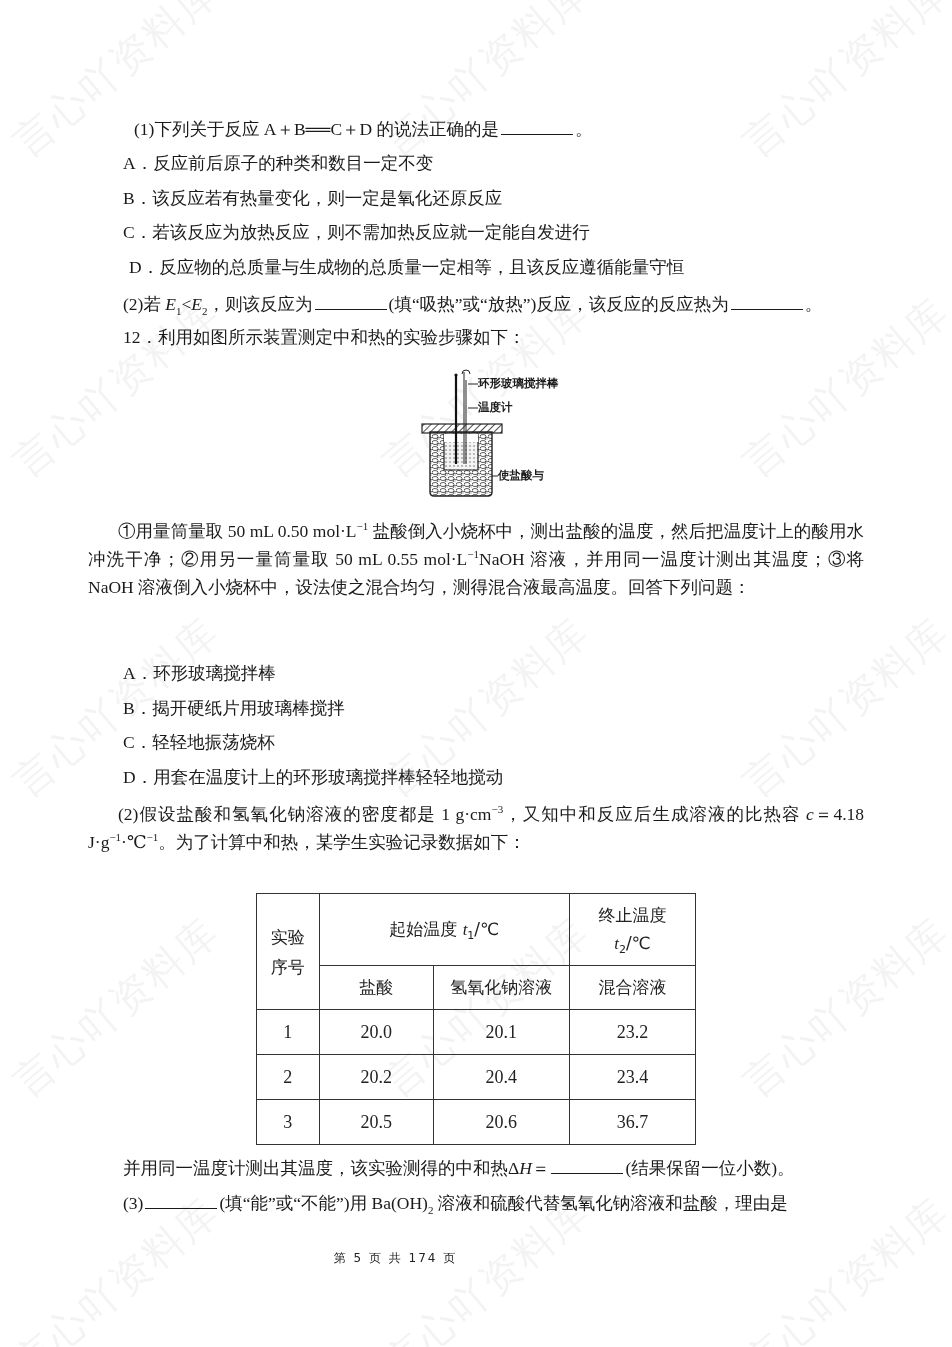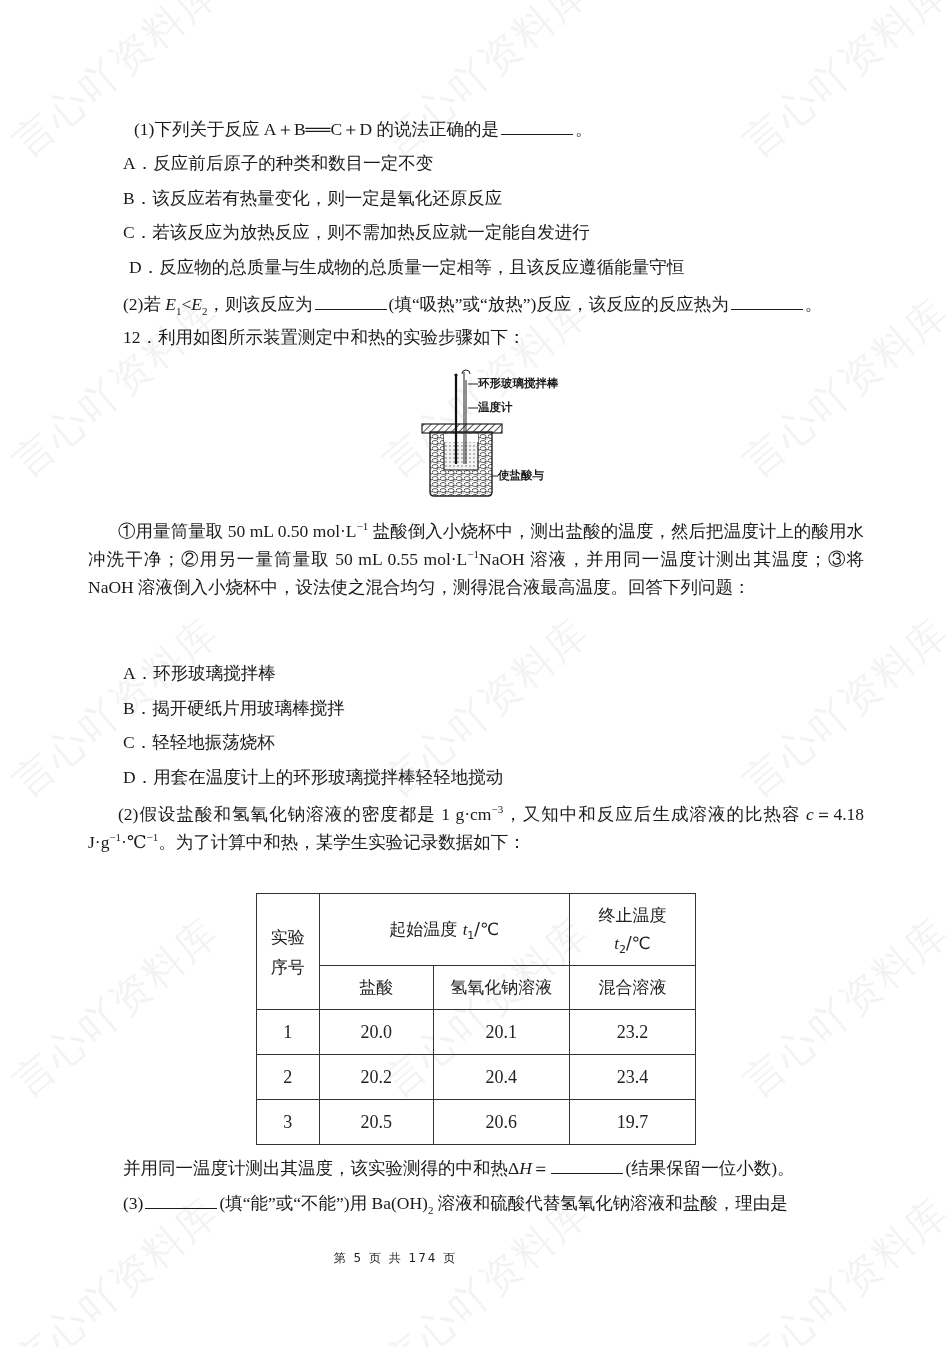--- a/index.html
+++ b/index.html
@@ -244,21 +244,21 @@
     <tr style="height:45px;">
       <td class="num">2</td>
       <td class="num">20.2</td>
       <td class="num">20.4</td>
       <td class="num">23.4</td>
     </tr>
     <tr style="height:45px;">
       <td class="num">3</td>
       <td class="num">20.5</td>
       <td class="num">20.6</td>
-      <td class="num">19.7</td>
+      <td class="num">36.7</td>
     </tr>
   </tbody>
     </table>
 
   <div class="line opt" style="top:1155px;">
     <span>并用同一温度计测出其温度，该实验测得的中和热Δ</span><i>H</i><span>＝</span><span class="blank"></span><span>(结果保留一位小数)。</span>
   </div>
 
   <div class="line opt" style="top:1190px;">
     <span>(3)</span><span class="blank"></span><span>(填“能”或“不能”)用 Ba(OH)</span><sub>2</sub><span> 溶液和硫酸代替氢氧化钠溶液和盐酸，理由是</span>

